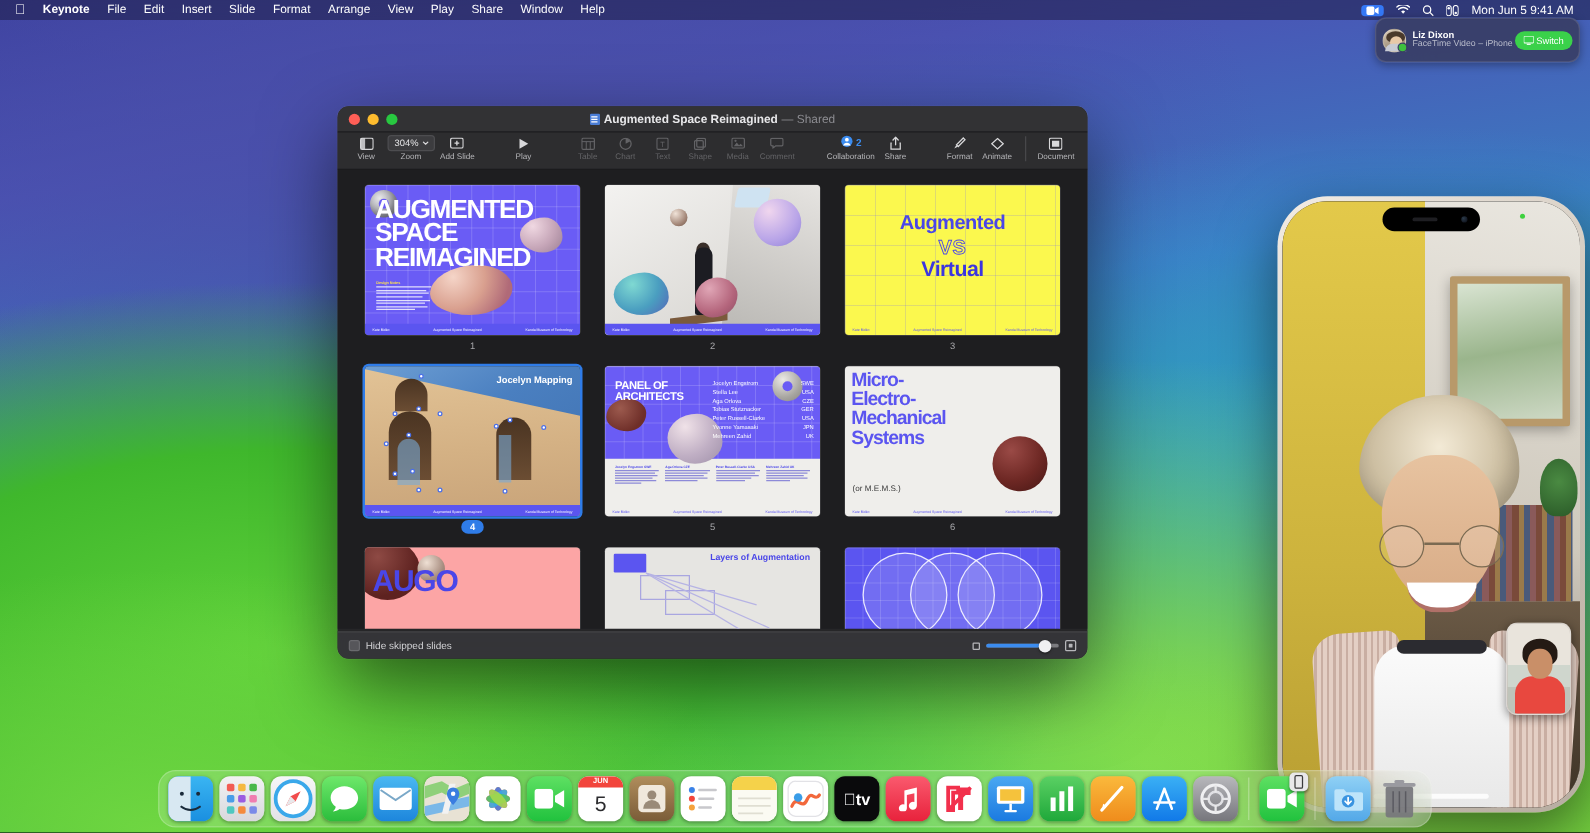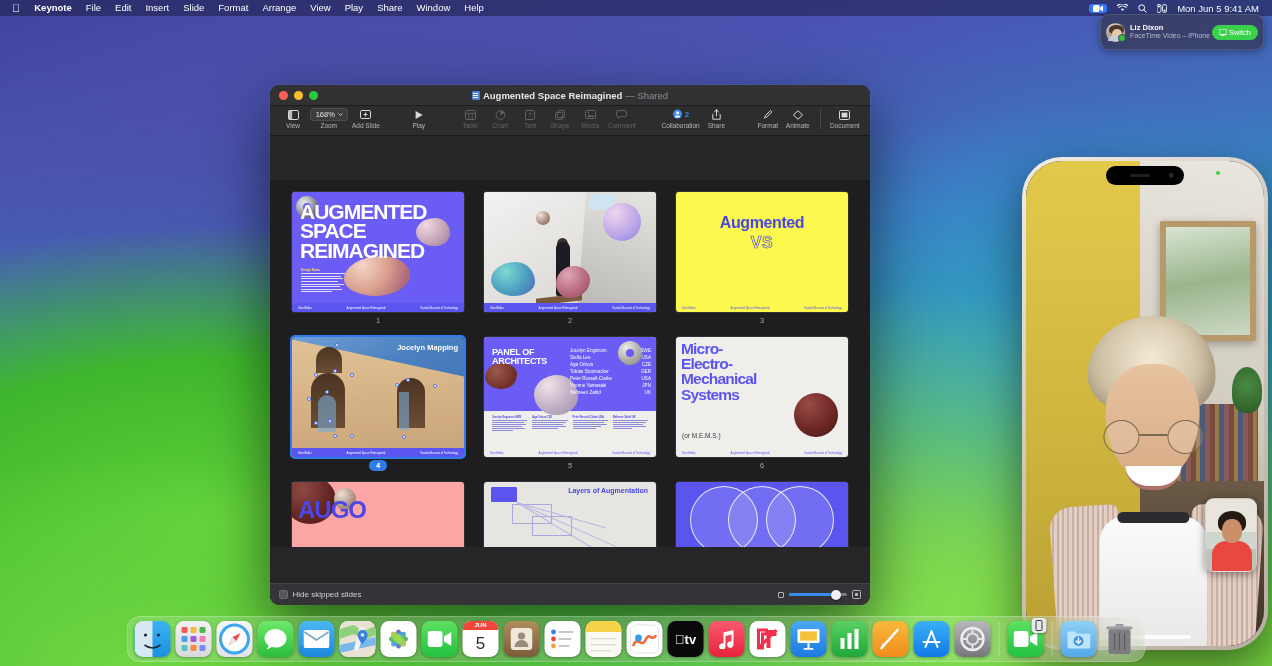--- a/index.html
+++ b/index.html
@@ -76,21 +76,21 @@
   #ft-name { color:#fff; font-size:7.5px; font-weight:bold; }
   #ft-sub { color:#b8bbca; font-size:7px; white-space:nowrap; overflow:hidden; }
   #ft-switch {
     background:#3ad14a; color:#fff; font-size:7.5px; font-weight:normal;
     border-radius:9px; padding:3px 7px; display:flex; align-items:center; gap:2px;
     border:none; cursor:pointer; flex:none;
   }
 
   
   #keynote {
-    position:absolute; left:270px; top:85px; width:600px; height:520px;
+    position:absolute; left:270px; top:85px; width:600px; height:442px;
     background:#262628; border-radius:9px; overflow:hidden; z-index:20;
     box-shadow:0 22px 60px rgba(0,0,0,.55), 0 0 0 .5px rgba(255,255,255,.12);
   }
   #kn-titlebar {
     height:21px; background:#323234; display:flex; align-items:center;
     position:relative; border-bottom:.5px solid #1d1d1f;
   }
   .traffic { display:flex; gap:6px; padding-left:9px; }
   .tl { width:9px; height:9px; border-radius:50%; }
   .tl.r{background:#ff5f57;} .tl.y{background:#febc2e;} .tl.g{background:#28c840;}
@@ -116,21 +116,21 @@
   .tb-gap { width:26px; }
   .zoom-pop {
     background:#3c3c3f; border-radius:3px; font-size:7.5px; color:#e6e6e8;
     padding:1px 4px 1px 5px; display:flex; align-items:center; gap:3px; border:.5px solid #4d4d50;
   }
   .collab-badge { color:#3b8cf0; font-size:8px; font-weight:bold; margin-left:2px; }
   .tb-sep { width:1px; height:20px; background:#47474a; margin:1px 7px 0; }
 
   
   #kn-canvas {
-    height:367px; background:#1e1e20; padding:10px 0 0; position:relative; overflow:hidden;margin-top:44px;
+    height:367px; background:#1e1e20; padding:10px 0 0; position:relative; overflow:hidden;
   }
   #slide-grid {
     display:grid; grid-template-columns:repeat(3,172px); gap:11px 20px;
     justify-content:center; padding-top:2px;
   }
   .slide-cell { width:172px; }
   .thumb {
     width:172px; height:120px; border-radius:3px; overflow:hidden; position:relative;
     background:#fff; box-shadow:0 0 0 .5px rgba(255,255,255,.18);
   }
@@ -477,21 +477,21 @@
         <svg width="11" height="10" viewBox="0 0 11 10">
             <rect x=".5" y=".5" width="10" height="9" rx="1.4" stroke="#d8d8da" fill="none"></rect>
             <rect x=".5" y=".5" width="3.6" height="9" fill="#d8d8da" opacity=".85"></rect>
           </svg>
       </span>
       <span class="lb">View</span>
     </div>
     <div class="tb">
       <span class="ic">
           <span class="zoom-pop">
-        <span>168%</span>
+        <span>304%</span>
         <svg width="5" height="3" viewBox="0 0 5 3">
               <path d="M.4.4 2.5 2.4 4.6.4" stroke="#d8d8da" stroke-width=".9" fill="none"></path>
             </svg>
       </span>
         </span>
       <span class="lb">Zoom</span>
     </div>
     <div class="tb">
       <span class="ic">
         <svg width="11" height="9" viewBox="0 0 11 9">
@@ -674,20 +674,21 @@
           </div>
         </div>
         <div class="slide-num">2</div>
       </div>
 
       <div class="slide-cell">
         <div class="thumb s3">
           <div class="grid"></div>
           <div class="a">Augmented</div>
           <div class="vs">VS</div>
+          <div class="v">Virtual</div>
           <div class="sfoot lite">
             <span>Kate Bidko</span>
             <span>Augmented Space Reimagined</span>
             <span>Kanda Museum of Technology</span>
           </div>
         </div>
         <div class="slide-num">3</div>
       </div>
 
       <div class="slide-cell">

